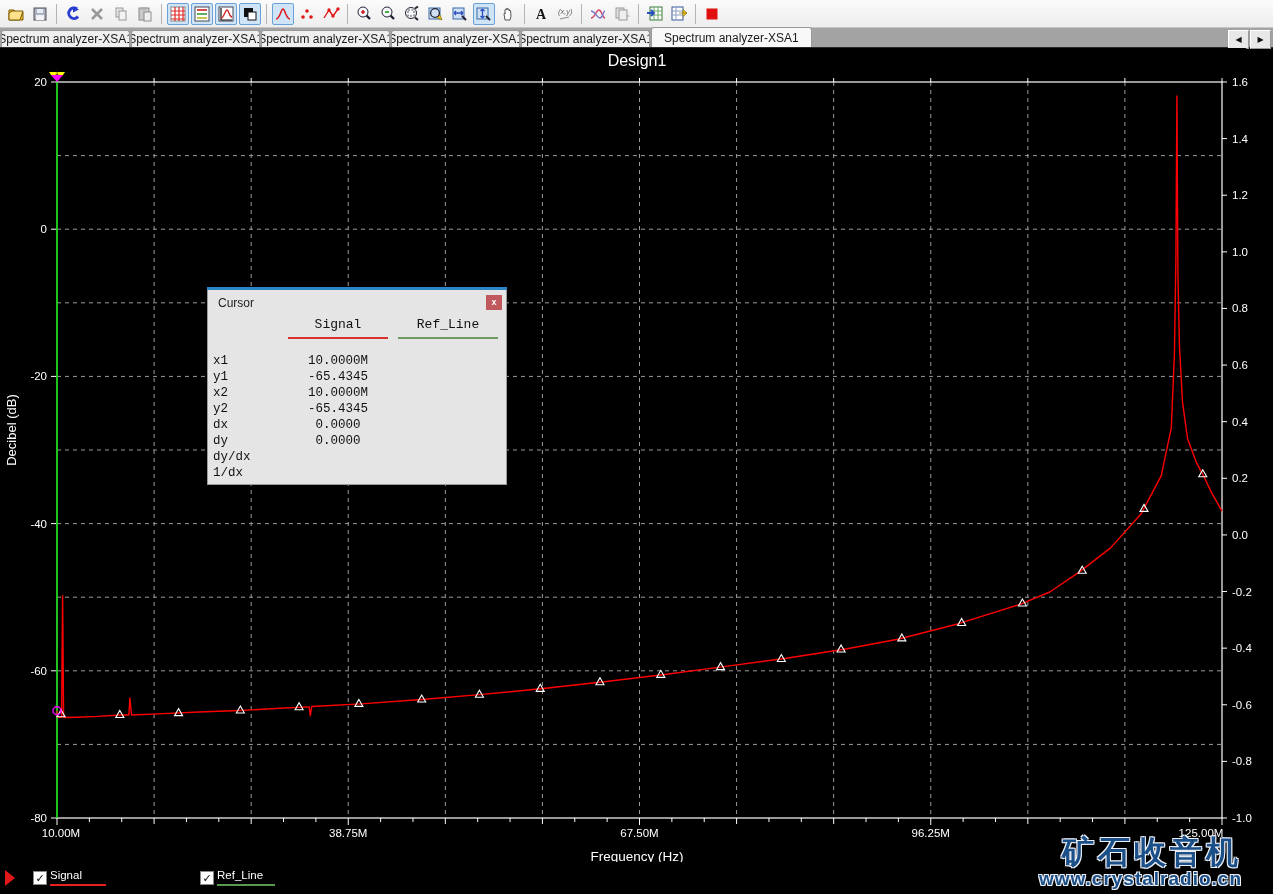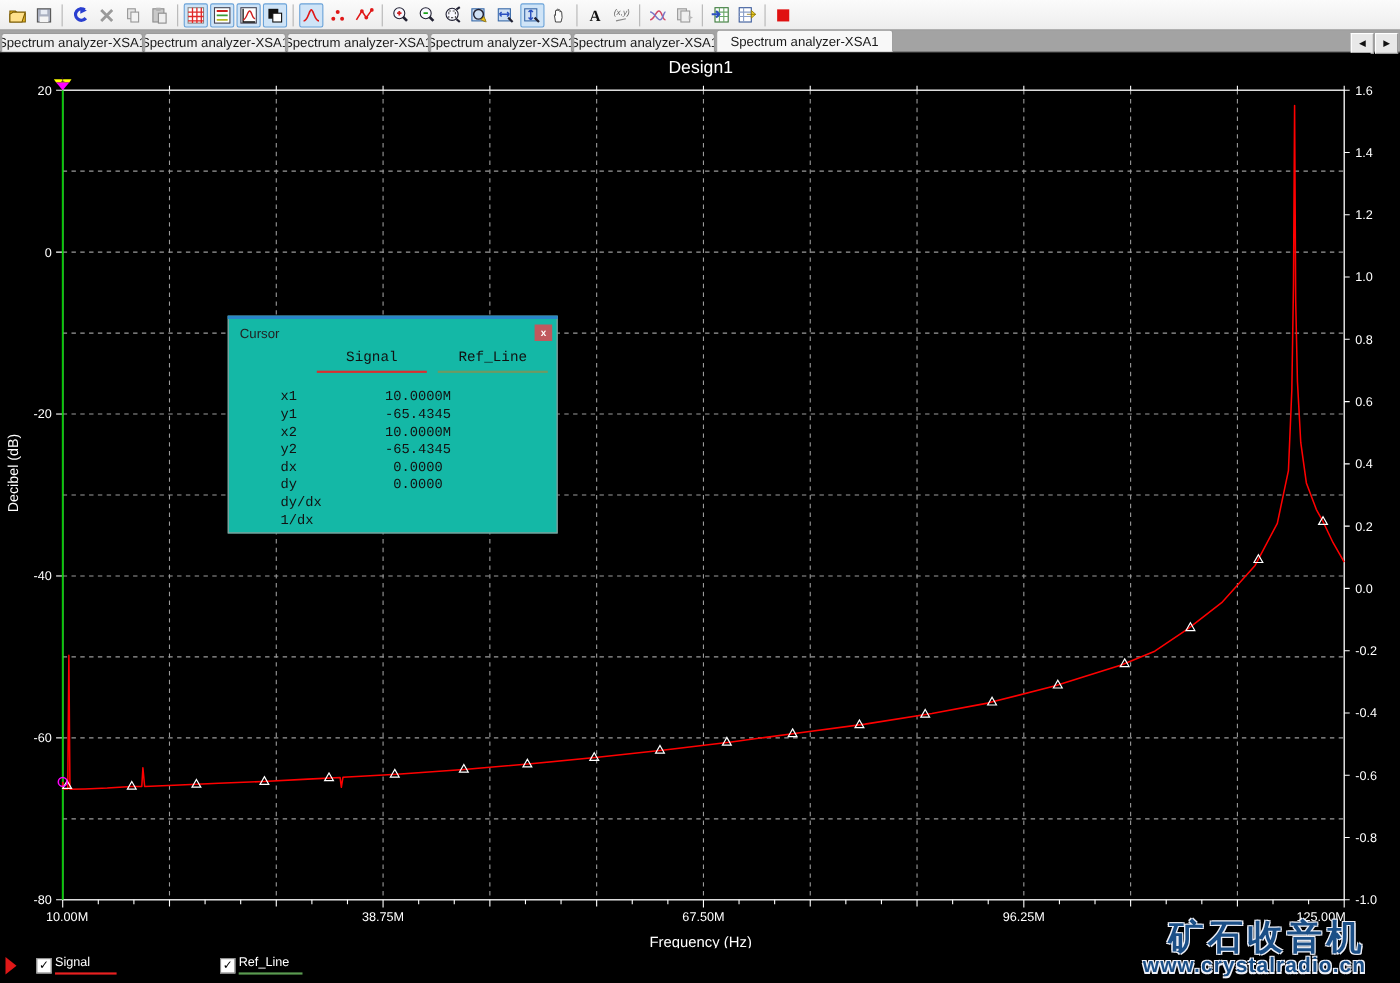--- a/index.html
+++ b/index.html
@@ -22,34 +22,34 @@
     white-space:nowrap;overflow:hidden;}
   .tab.active{height:20px;width:auto;padding:0 12px;background:#f8f8f8;font-size:12px;}
   .tabscroll{position:absolute;right:2px;top:2px;display:flex;gap:1px;}
   .tabbtn{width:19px;height:17px;background:#e8e8e8;border:1px solid #999;
     border-top-color:#fff;border-left-color:#fff;font-size:8px;color:#111;
     display:flex;align-items:center;justify-content:center;}
   
   .grapher{position:absolute;left:0;top:48px;width:1246px;height:846px;background:#000;}
   .grapher svg{position:absolute;left:0;top:0;}
   
-  .cursor-win{position:absolute;left:207px;top:239px;width:300px;height:198px;background:#14b8a6;
+  .cursor-win{position:absolute;left:207px;top:239px;width:300px;height:198px;background:#e5e5e5;
     border:1px solid #9a9a9a;box-sizing:border-box;font-family:"Liberation Mono",monospace;}
   .cw-topbar{position:absolute;left:-1px;top:-1px;width:300px;height:3px;background:#2a86c8;}
   .cw-title{position:absolute;left:10px;top:8px;font-family:"Liberation Sans",sans-serif;
     font-size:12px;color:#222;}
   .cw-close{position:absolute;right:4px;top:7px;width:16px;height:15px;background:#c0595e;
     color:#fff;border:none;font-size:9px;font-weight:bold;line-height:15px;text-align:center;
     padding:0;font-family:"Liberation Sans",sans-serif;}
   .cw-head{position:absolute;left:0;top:29px;width:100%;font-size:13px;color:#111;}
   .cw-c1{position:absolute;left:80px;width:100px;text-align:center;}
   .cw-c2{position:absolute;left:190px;width:100px;text-align:center;}
   .cw-u1{position:absolute;left:80px;top:20px;width:100px;height:2px;background:#d93030;}
   .cw-u2{position:absolute;left:190px;top:20px;width:100px;height:2px;background:#6f9a63;}
-  .cw-rows{position:absolute;left:0;top:66px;width:100%;padding-left:42px;}
+  .cw-rows{position:absolute;left:0;top:66px;width:100%;}
   .cw-row{position:relative;height:16px;font-size:12.5px;color:#111;}
   .cw-lbl{position:absolute;left:5px;}
   .cw-v1{position:absolute;left:80px;width:100px;text-align:center;}
   .cw-v2{position:absolute;left:190px;width:100px;text-align:right;}
   
   .legendbar{position:absolute;left:0;top:814px;width:1273px;height:32px;background:#000;}
   .lg-arrow{position:absolute;left:5px;top:8px;width:0;height:0;
     border-left:10px solid #e01818;border-top:8px solid transparent;border-bottom:8px solid transparent;}
   .lg-item{position:absolute;top:6px;}
   .chk{position:absolute;top:3px;width:12px;height:12px;background:#fff;border:1px solid #888;

